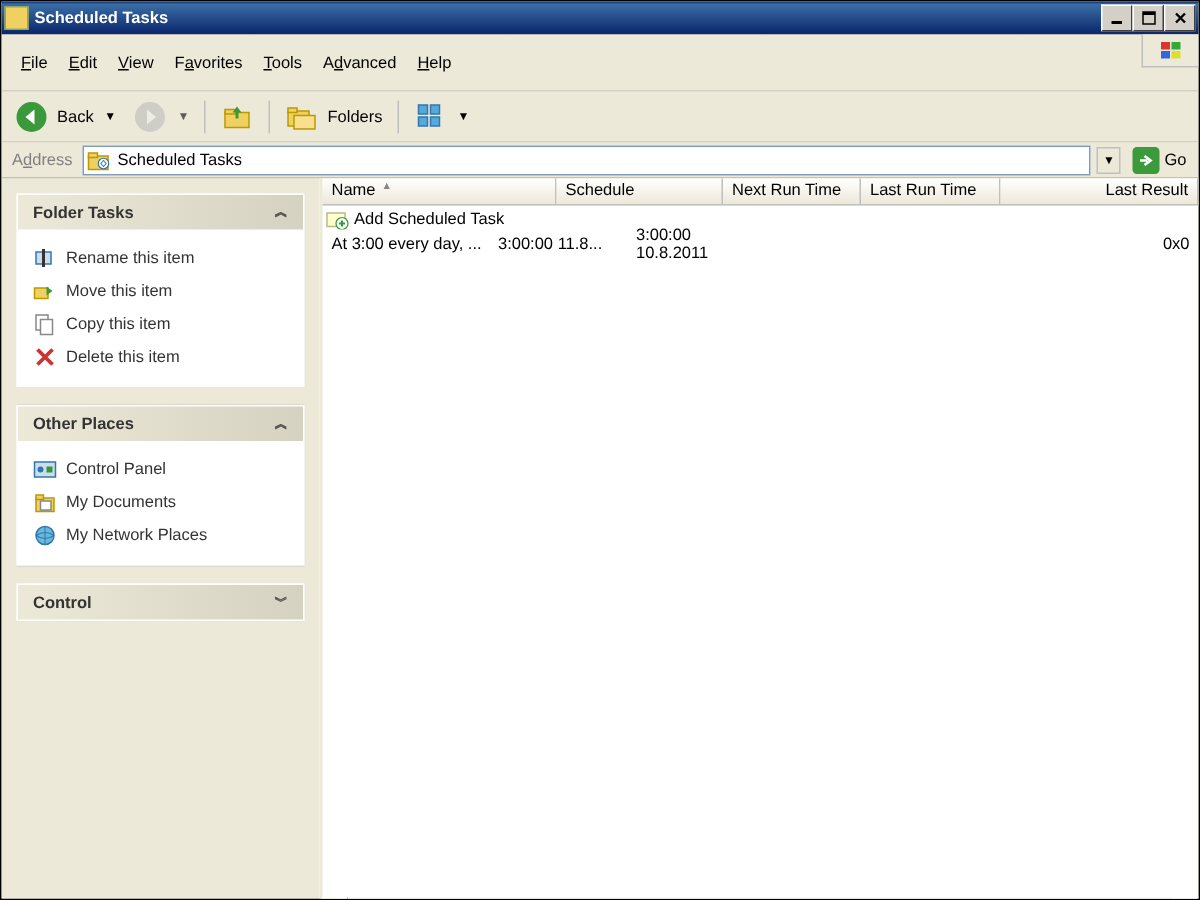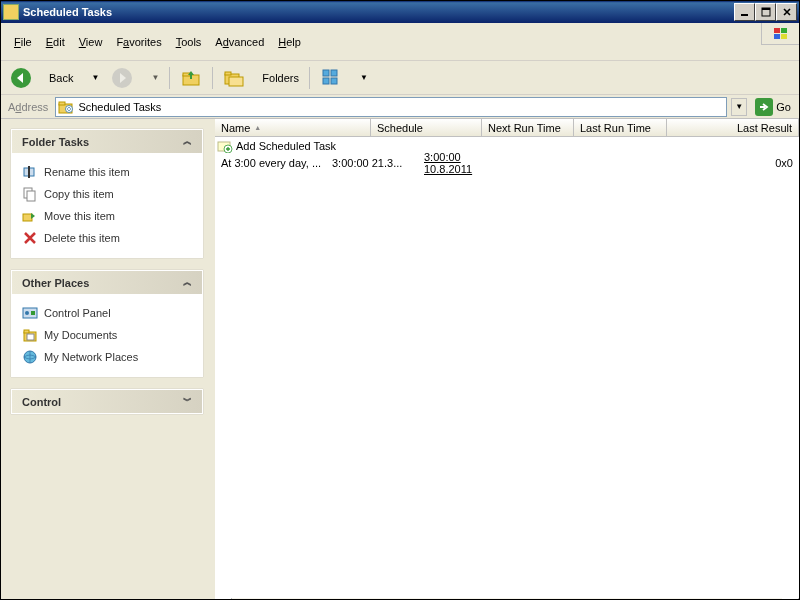--- a/index.html
+++ b/index.html
@@ -13,21 +13,21 @@
 .titlebar .win-btn svg { width: 10px; height: 10px; }
 
 .menubar { background: #ece9d8; height: 38px; display: flex; align-items: center; padding: 0 6px; border-bottom: 1px solid #d4d0c8; position: relative; }
 .menubar .menu-item { padding: 2px 7px; cursor: pointer; }
 .menubar .win-flag { position: absolute; right: 0; top: 0; width: 38px; height: 22px; background: #ece9d8; border-left: 1px solid #c0c0c0; border-bottom: 1px solid #c0c0c0; display: flex; align-items: center; justify-content: center; }
 .menubar .win-flag svg { width: 18px; height: 14px; }
 
 .menu-item .ul { text-decoration: underline; }
 
 .toolbar { background: #ece9d8; height: 34px; display: flex; align-items: center; padding: 0 4px; border-bottom: 1px solid #d4d0c8; gap: 2px; }
-.tb-btn { display: flex; align-items: center; padding: 2px 4px; border: 1px solid transparent; cursor: pointer; gap: 17px; border-radius: 3px; }
+.tb-btn { display: flex; align-items: center; padding: 2px 4px; border: 1px solid transparent; cursor: pointer; gap: 6px; border-radius: 3px; }
 .tb-btn .tb-icon { width: 22px; height: 22px; display: flex; align-items: center; justify-content: center; }
 .tb-btn.disabled { opacity: 0.6; cursor: default; }
 .tb-sep { width: 1px; height: 22px; background: #c0c0c0; margin: 0 3px; }
 .tb-drop { font-size: 8px; color: #000; margin-left: 1px; }
 
 .addressbar { background: #ece9d8; height: 24px; display: flex; align-items: center; padding: 0 4px; border-bottom: 1px solid #c0c0c0; gap: 4px; }
 .addressbar .lbl { color: #808080; padding: 0 3px; }
 .addressbar .addr-input { flex: 1; height: 20px; background: white; border: 1px solid #7f9db9; display: flex; align-items: center; padding: 0 2px; gap: 4px; }
 .addressbar .addr-input .afol { width: 16px; height: 16px; }
 .addressbar .addr-drop { width: 16px; height: 18px; background: #ece9d8; border: 1px solid #c0c0c0; display: flex; align-items: center; justify-content: center; cursor: pointer; }
@@ -39,34 +39,34 @@
 .left-pane { width: 212px; background: #ece9d8; padding: 10px 10px; overflow: hidden; }
 .task-panel { background: white; border: 1px solid #fff; margin-bottom: 12px; border-radius: 0; box-shadow: 0 0 1px #aaa; }
 .task-header { background: linear-gradient(to right, #ece9d8, #d6d2c2); padding: 5px 10px; font-weight: bold; color: #333; display: flex; justify-content: space-between; align-items: center; cursor: pointer; }
 .task-header .chev { font-size: 9px; color: #555; }
 .task-body { padding: 8px 10px; }
 .task-link { display: flex; align-items: center; gap: 6px; padding: 3px 0; cursor: pointer; color: #333; }
 .task-link .tl-icon { width: 16px; height: 16px; display: flex; align-items: center; justify-content: center; flex-shrink: 0; }
 
 .right-pane { flex: 1; background: white; border-left: 2px solid #ece9d8; display: flex; flex-direction: column; position: relative; }
 .col-headers { display: flex; background: #ece9d8; border-bottom: 1px solid #c0c0c0; height: 18px; }
-.col-h { border-right: 1px solid #c0c0c0; padding: 2px 6px; display: flex; align-items: center; background: linear-gradient(to bottom, #fff, #ece9d8); cursor: pointer; overflow: hidden; white-space: nowrap; }
+.col-h { border-right: 1px solid #c0c0c0; padding: 2px 6px; display: flex; align-items: flex-start; background: linear-gradient(to bottom, #fff, #ece9d8); cursor: pointer; overflow: hidden; white-space: nowrap; }
 .col-h.name { width: 156px; }
 .col-h.sched { width: 111px; }
 .col-h.next { width: 92px; }
 .col-h.last { width: 93px; }
 .col-h.result { flex: 1; justify-content: flex-end; }
 .col-h .sort { font-size: 7px; margin-left: 4px; color: #888; }
 
 .file-area { flex: 1; overflow: auto; }
 .file-row { display: flex; align-items: center; height: 17px; }
 .file-row .c-name { width: 156px; padding-left: 2px; display: flex; align-items: center; gap: 3px; }
 .file-row .c-sched { width: 111px; padding-left: 6px; overflow: hidden; white-space: nowrap; }
 .file-row .c-next { width: 92px; padding-left: 6px; }
-.file-row .c-last { width: 93px; padding-left: 6px; text-decoration: underline; }
+.file-row .c-last { width: 93px; padding-left: 6px; }
 .file-row .c-result { flex: 1; text-align: right; padding-right: 6px; }
 .file-row .fi { width: 16px; height: 14px; flex-shrink: 0; }
 .file-row.selected .c-name .lbl { background: #0a246a; color: white; padding: 0 2px; }
 
 .hscroll { height: 17px; background: #ece9d8; display: flex; align-items: center; }
 .hscroll .sc-btn { width: 17px; height: 17px; background: #ece9d8; border: 1px solid #fff; border-right-color: #808080; border-bottom-color: #808080; display: flex; align-items: center; justify-content: center; cursor: pointer; }
 .hscroll .sc-track { flex: 1; height: 17px; background: repeating-conic-gradient(#ece9d8 0% 25%, #fff 0% 50%) 50% / 2px 2px; }
 
 svg { display: block; }
 </style>
@@ -211,34 +211,34 @@
               <svg width="16" height="16">
                 <rect x="2" y="4" width="10" height="8" fill="#cde" stroke="#37a"></rect>
                 <rect x="6" y="2" width="2" height="12" fill="#333"></rect>
               </svg>
             </span>
           <span>Rename this item</span>
         </div>
         <div class="task-link">
           <span class="tl-icon">
               <svg width="16" height="16">
+                <rect x="1" y="6" width="9" height="7" fill="#f0d060" stroke="#b90"></rect>
+                <path d="M9 5 L13 8 L9 11 Z" fill="#3a993a"></path>
+              </svg>
+            </span>
+          <span>Move this item</span>
+        </div>
+        <div class="task-link">
+          <span class="tl-icon">
+              <svg width="16" height="16">
                 <rect x="2" y="2" width="8" height="10" fill="#fff" stroke="#888"></rect>
                 <rect x="5" y="5" width="8" height="10" fill="#fff" stroke="#888"></rect>
               </svg>
             </span>
           <span>Copy this item</span>
-        </div>
-        <div class="task-link">
-          <span class="tl-icon">
-              <svg width="16" height="16">
-                <rect x="1" y="6" width="9" height="7" fill="#f0d060" stroke="#b90"></rect>
-                <path d="M9 5 L13 8 L9 11 Z" fill="#3a993a"></path>
-              </svg>
-            </span>
-          <span>Move this item</span>
         </div>
         <div class="task-link">
           <span class="tl-icon">
               <svg width="16" height="16">
                 <path d="M3 3 L13 13 M13 3 L3 13" stroke="#c33" stroke-width="2.5"></path>
               </svg>
             </span>
           <span>Delete this item</span>
         </div>
       </div>
@@ -323,21 +323,21 @@
             </span>
           <span class="lbl">Add Scheduled Task</span>
         </div>
         <div class="c-sched"></div>
         <div class="c-next"></div>
         <div class="c-last"></div>
         <div class="c-result"></div>
       </div>
       <div class="file-row selected">
         <div class="c-sched">At 3:00 every day, ...</div>
-        <div class="c-next">3:00:00  21.3...</div>
+        <div class="c-next">3:00:00  11.8...</div>
         <div class="c-last">3:00:00  10.8.2011</div>
         <div class="c-result">0x0</div>
       </div>
     </div>
 
     <div class="hscroll">
       <div class="sc-btn">
           <span style="font-size:8px">◄</span>
         </div>
       <div class="sc-track"></div>

